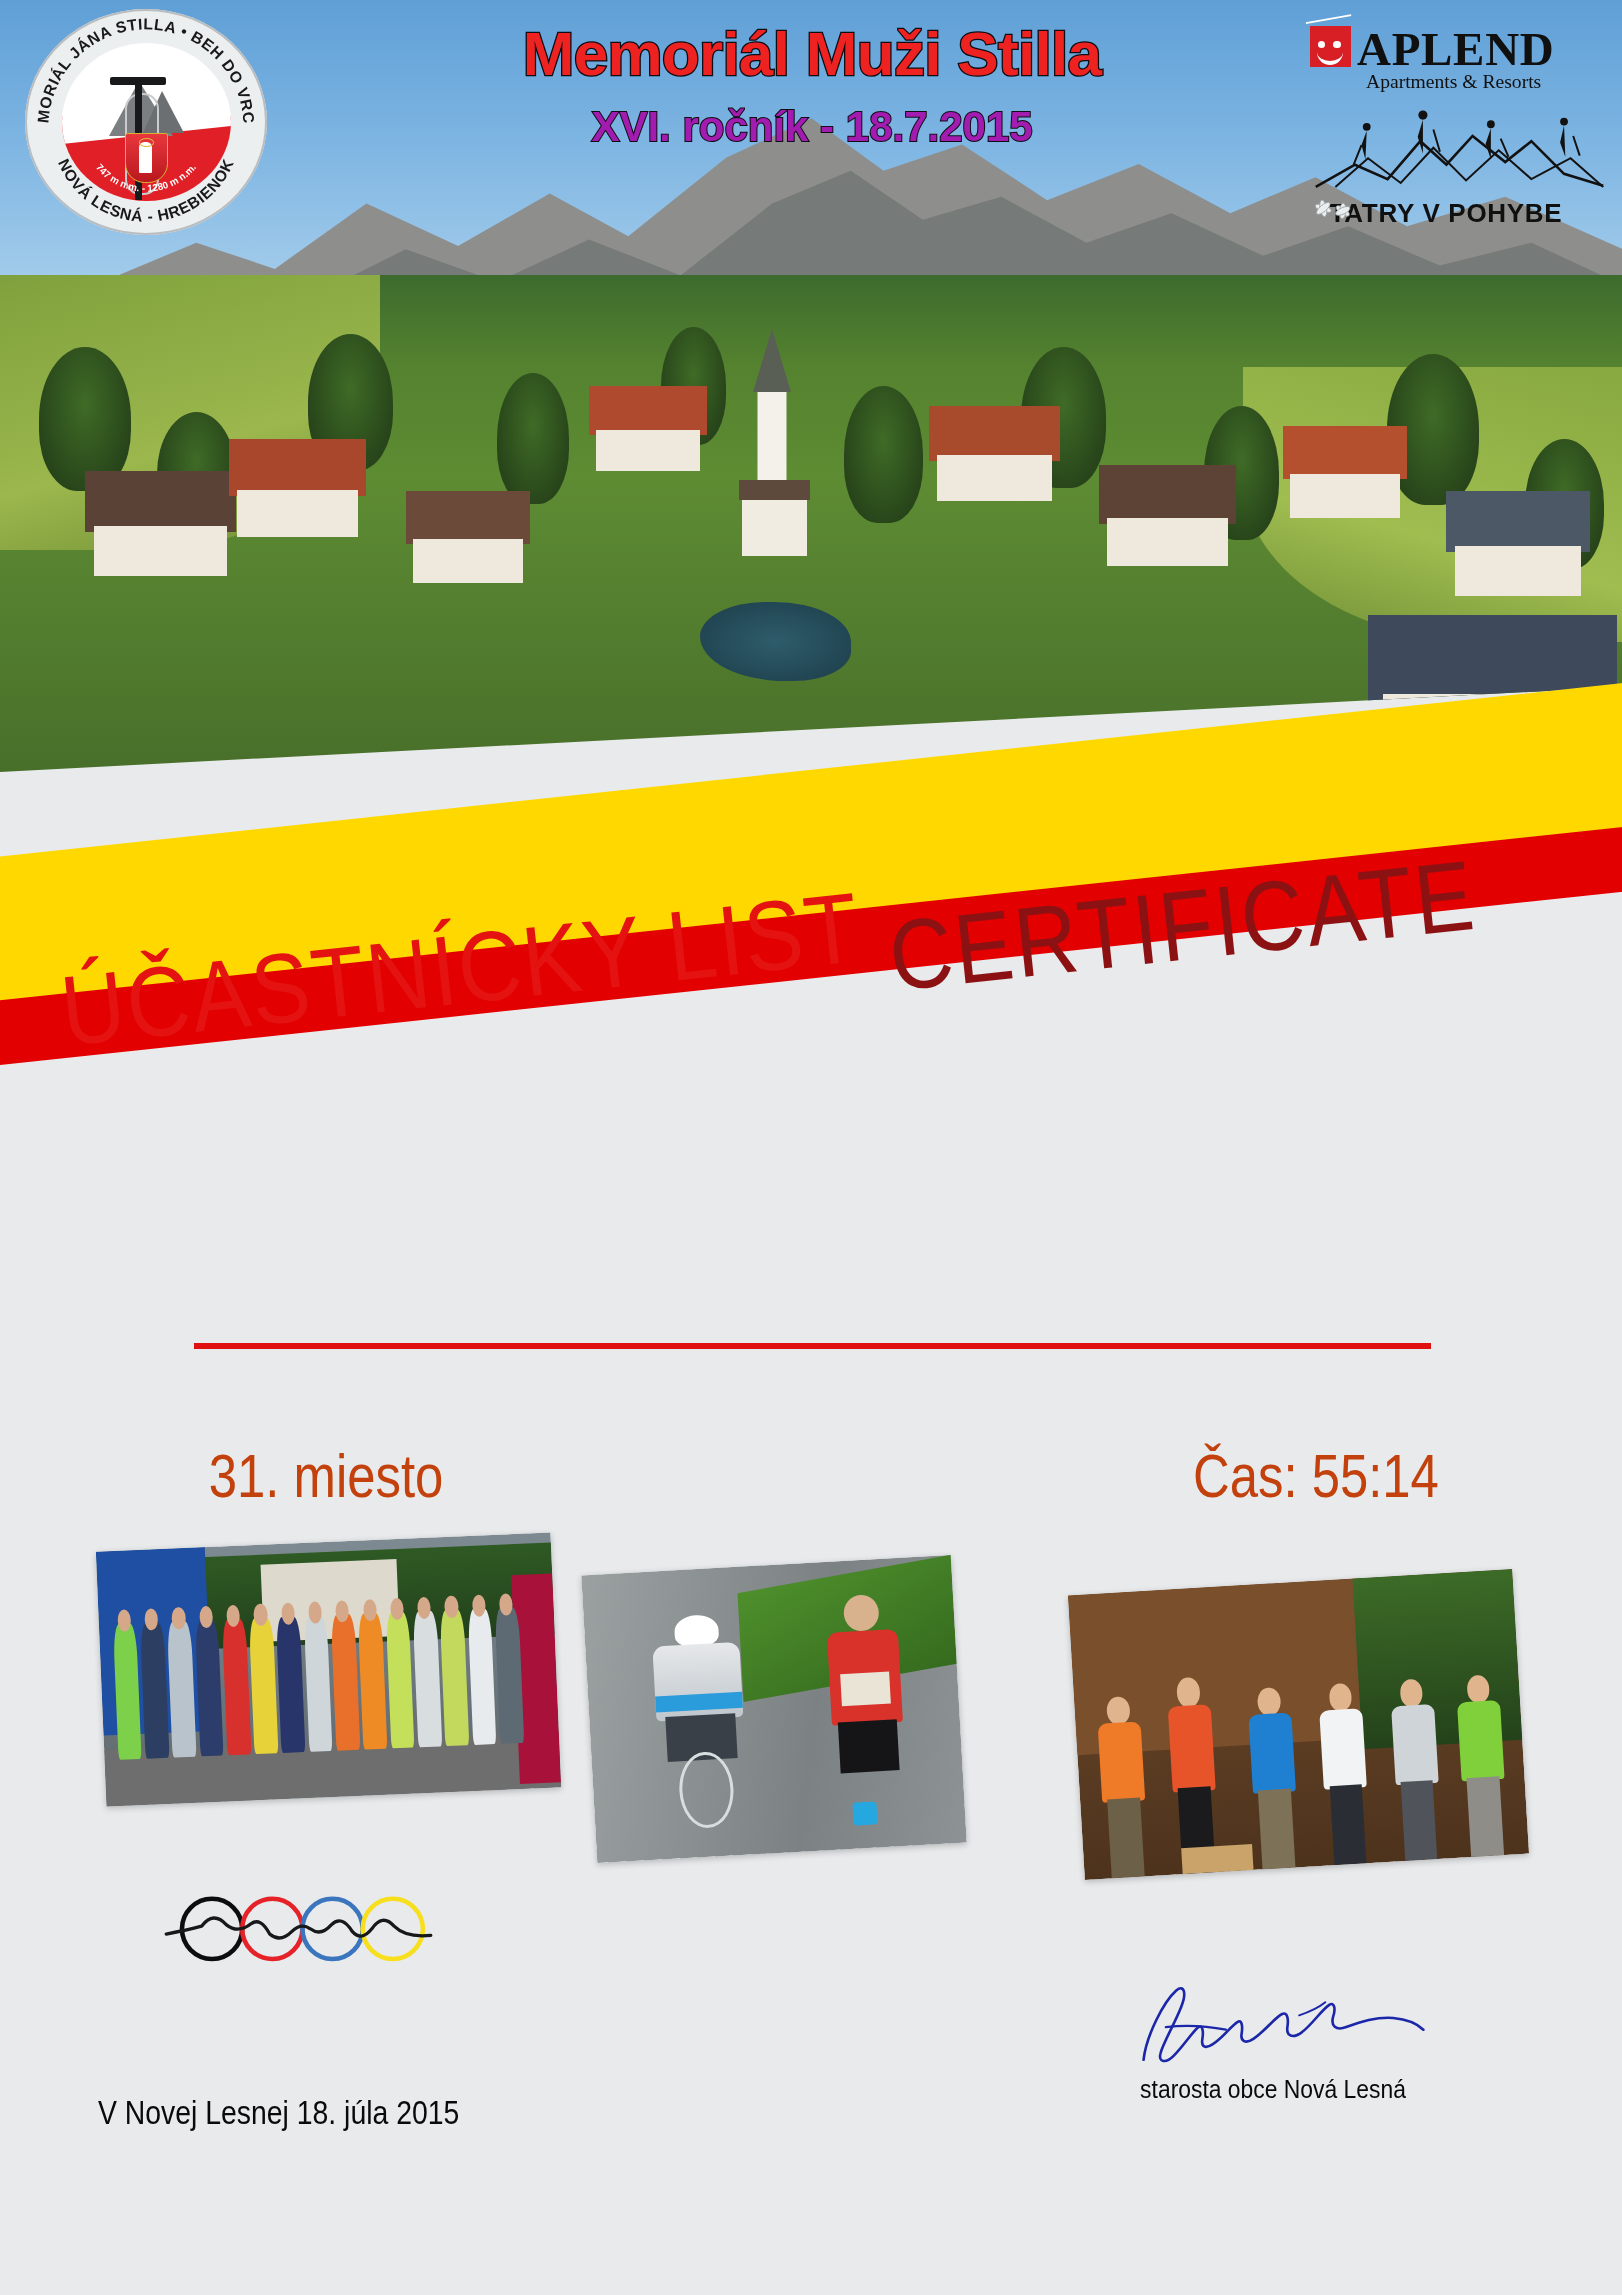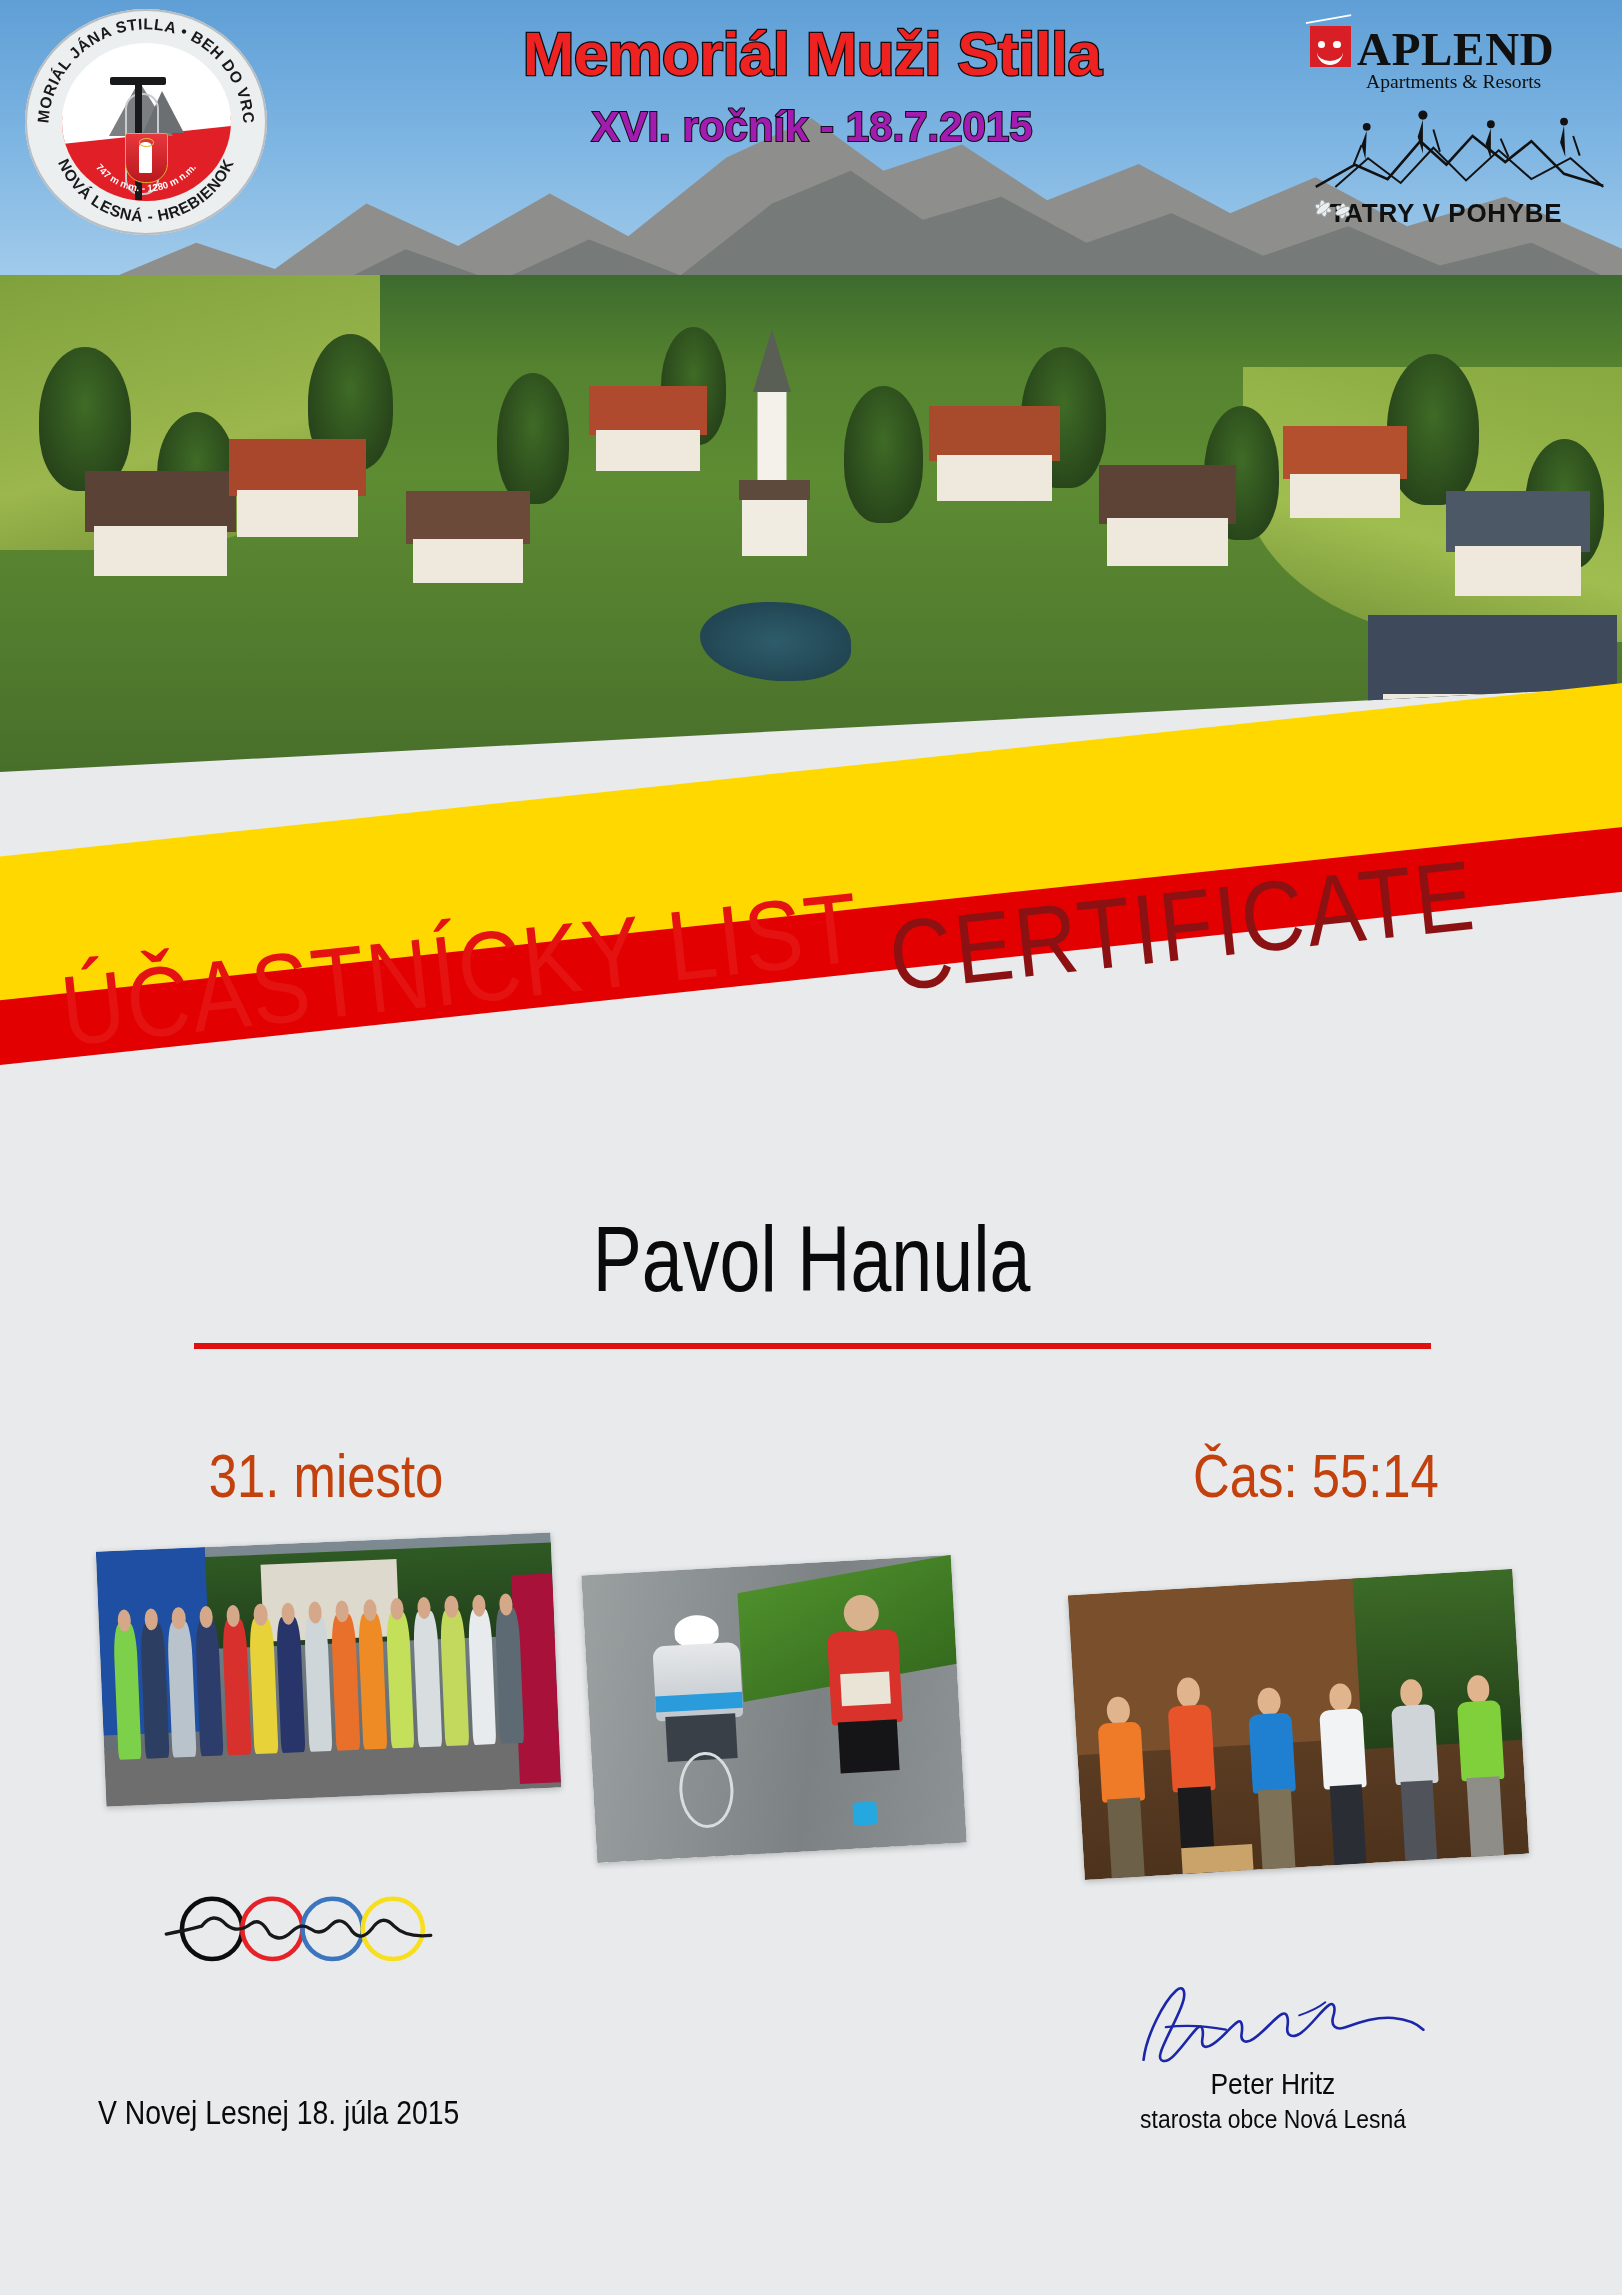--- a/index.html
+++ b/index.html
@@ -405,23 +405,20 @@
   </div>
   <div class="band-text">
     <div class="line t1">
       <span>ÚČASTNÍCKY LIST</span>
     </div>
     <div class="line t2" style="left:890px;top:141px;">
       <span>CERTIFICATE</span>
     </div>
   </div>
 
-  <div class="name">
-    <span>Pavol Hanula</span>
-  </div>
   <div class="rule"></div>
 
   <div class="stats">
     <div class="cell c1"><span>31. miesto</span></div>
     <div class="cell c3"><span>Čas: 55:14</span></div>
   </div>
 
   <div class="photos">
 
     <div class="ph ph-1">
@@ -555,21 +552,20 @@
     <svg viewBox="0 0 520 145">
       <path d="M62 128 C66 92 92 40 112 22 C124 12 128 26 120 46 C110 72 92 102 88 118
                C84 132 96 134 108 122 C124 106 136 86 146 78 C152 74 154 84 152 96
                C150 108 156 112 168 104 C184 94 196 76 206 70 C212 66 214 76 212 88
                C210 100 218 104 230 96 C248 84 262 64 274 58 C282 54 284 66 282 78
                C280 92 290 96 304 86 C320 74 334 52 346 44 C354 39 356 50 352 62
                C348 76 356 84 372 78 C394 70 418 62 444 64 C466 66 482 74 490 82" fill="none" stroke="#1b26a8" stroke-width="4" stroke-linecap="round" stroke-linejoin="round"></path>
       <path d="M96 78 C128 74 158 76 188 82" fill="none" stroke="#1b26a8" stroke-width="3.4" stroke-linecap="round"></path>
       <path d="M300 60 C318 54 330 48 340 40" fill="none" stroke="#1b26a8" stroke-width="3" stroke-linecap="round"></path>
     </svg>
-    <div class="nm"><span>Peter Hritz</span></div>
     <div class="role"><span>starosta obce Nová Lesná</span></div>
   </div>
 
   <div class="place-date">
     <span>V Novej Lesnej 18. júla 2015</span>
   </div>
 
 </div>
 
 

